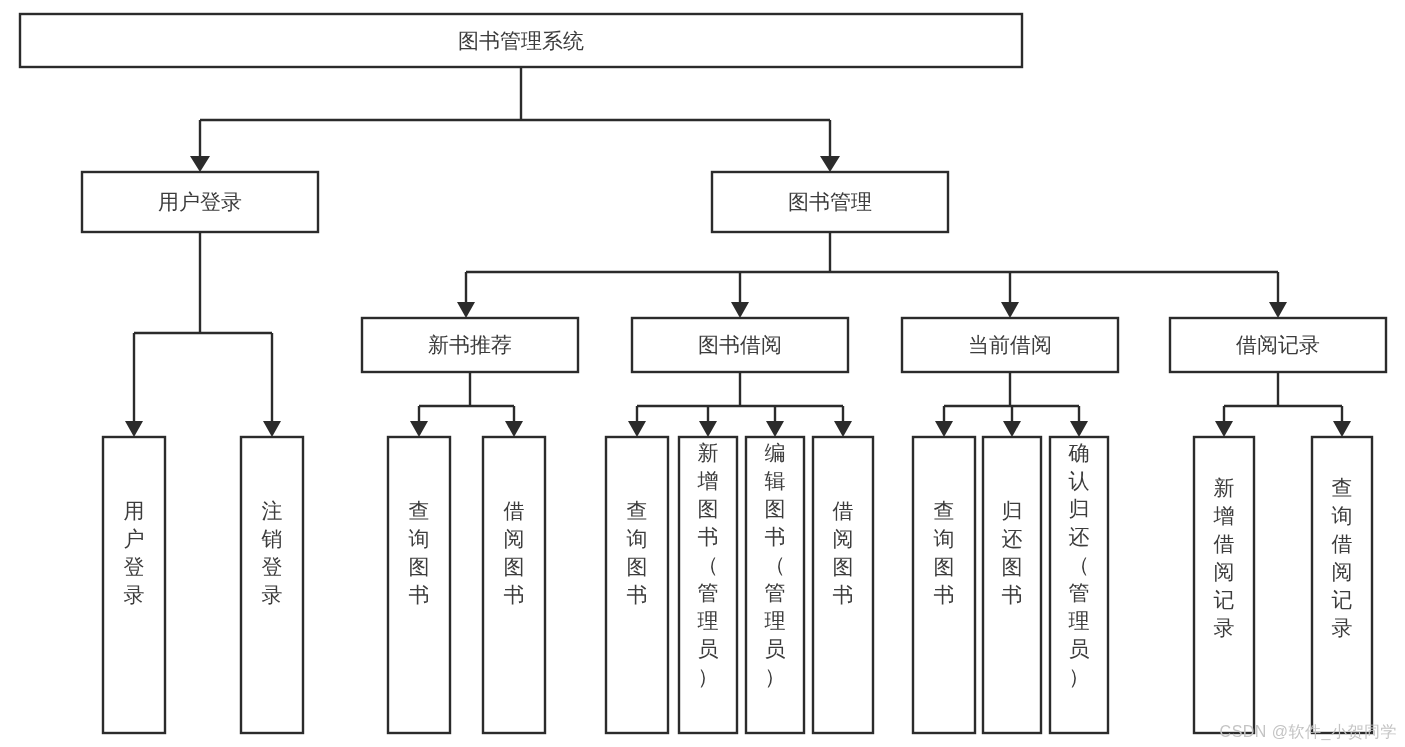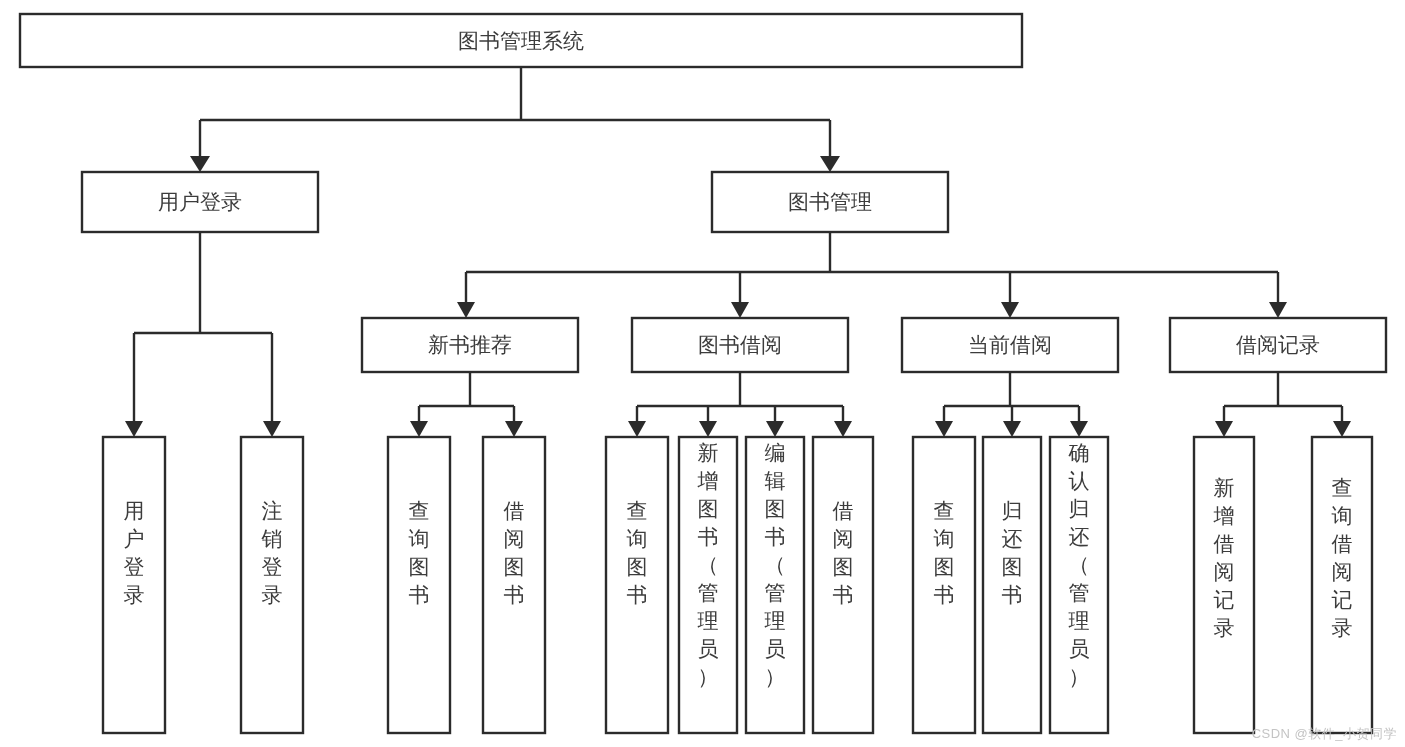--- a/index.html
+++ b/index.html
@@ -53,21 +53,21 @@
   }
   .arrow-head {
     fill: #2b2b2b;
     stroke: none;
   }
   .watermark-text {
     position: absolute;
     right: 8px;
     bottom: 4px;
     font-family: "Liberation Sans", "DejaVu Sans", sans-serif;
-    font-size: 13px;
+    font-size: 16px;
     color: #c4c4c4;
     letter-spacing: 0.5px;
     white-space: nowrap;
     pointer-events: none;
   }
 </style>
 </head>
 <body>
 
 <div id="diagram-root">

